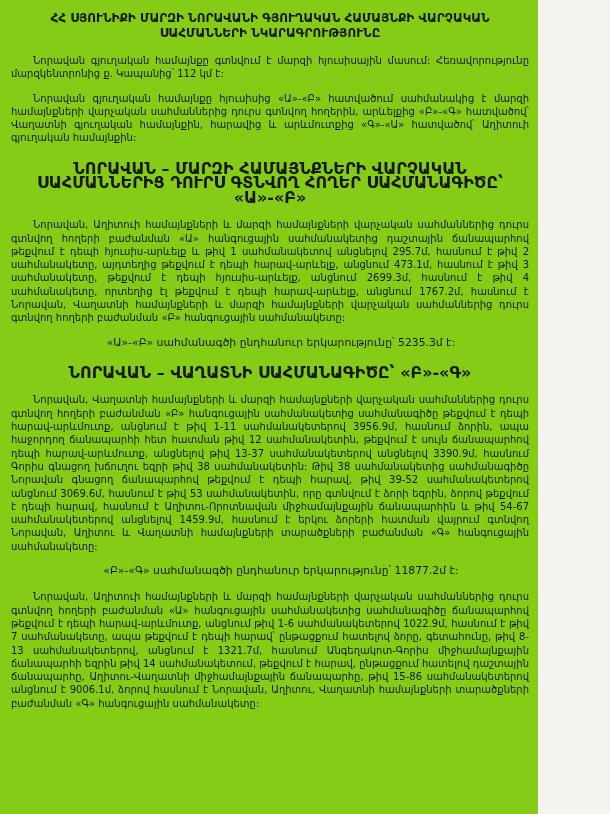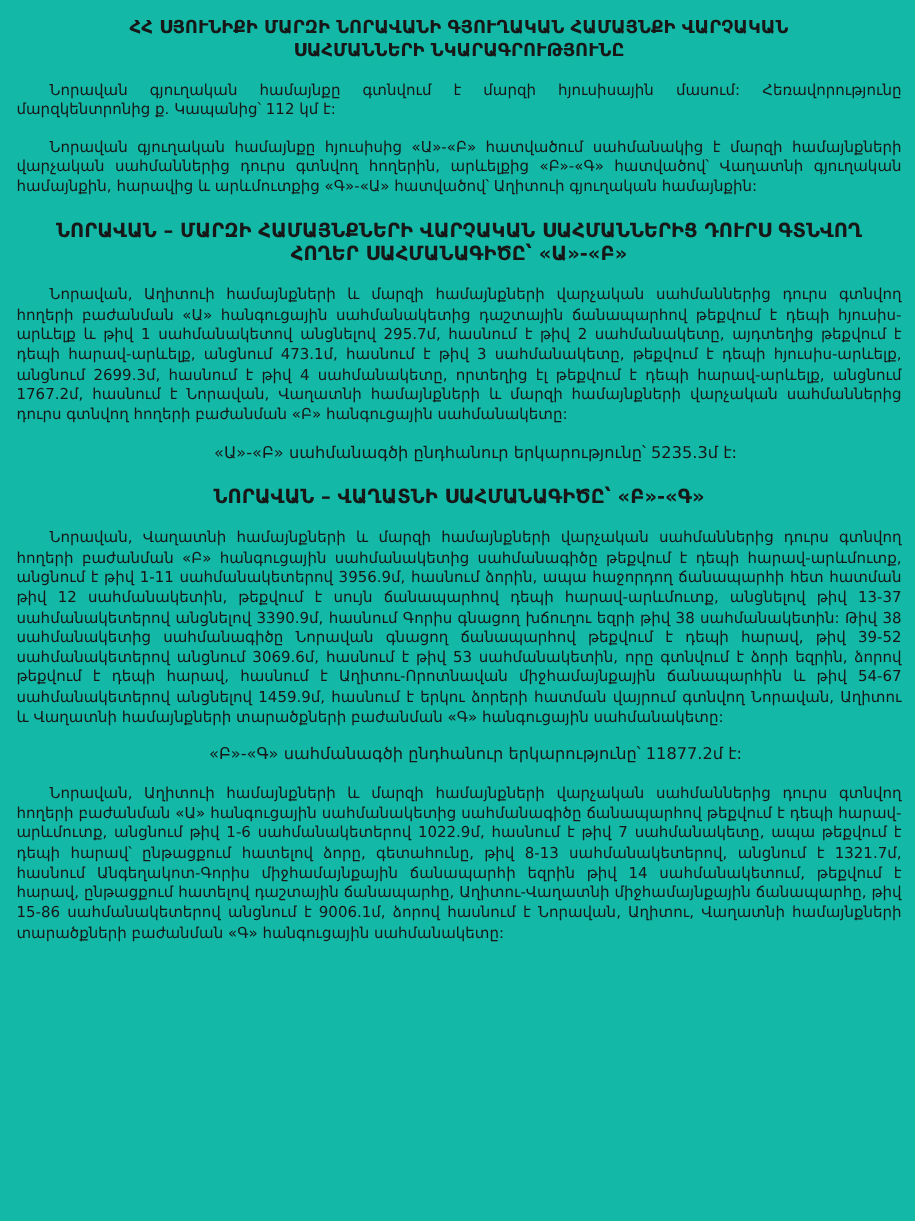--- a/index.html
+++ b/index.html
@@ -1,24 +1,24 @@
 <!DOCTYPE html>
 <html><head>
 <meta charset="utf-8">
 <style>
   html, body {
     margin: 0;
     padding: 0;
     background: #f3f3f0;
   }
   .page {
-    width: 610px;
+    width: 538px;
     min-height: 814px;
     box-sizing: border-box;
-    background: #14b8a6;
+    background: #84cc16;
     color: #171717;
     font-family: "DejaVu Sans", sans-serif;
     padding: 9px 9px 12px 11px;
   }
   .doc-title {
     text-align: center;
     font-weight: bold;
     font-size: 12px;
     line-height: 15px;
     margin: 2px 30px 13px 30px;
@@ -33,21 +33,21 @@
   p.total-par {
     font-size: 10.8px;
     line-height: 13.3px;
     text-align: center;
     text-indent: 22px;
     margin: 4px 0 13px 0;
   }
   h2.sec-heading {
     text-align: center;
     font-weight: bold;
-    font-size: 13px;
+    font-size: 16px;
     line-height: 14.5px;
     margin: 17px 24px 13px 24px;
   }
 </style>
 </head>
 <body>
 
 <div class="page">
 
   <div class="doc-title">ՀՀ ՍՅՈՒՆԻՔԻ ՄԱՐԶԻ ՆՈՐԱՎԱՆԻ ԳՅՈՒՂԱԿԱՆ ՀԱՄԱՅՆՔԻ ՎԱՐՉԱԿԱՆ ՍԱՀՄԱՆՆԵՐԻ ՆԿԱՐԱԳՐՈՒԹՅՈՒՆԸ</div>

